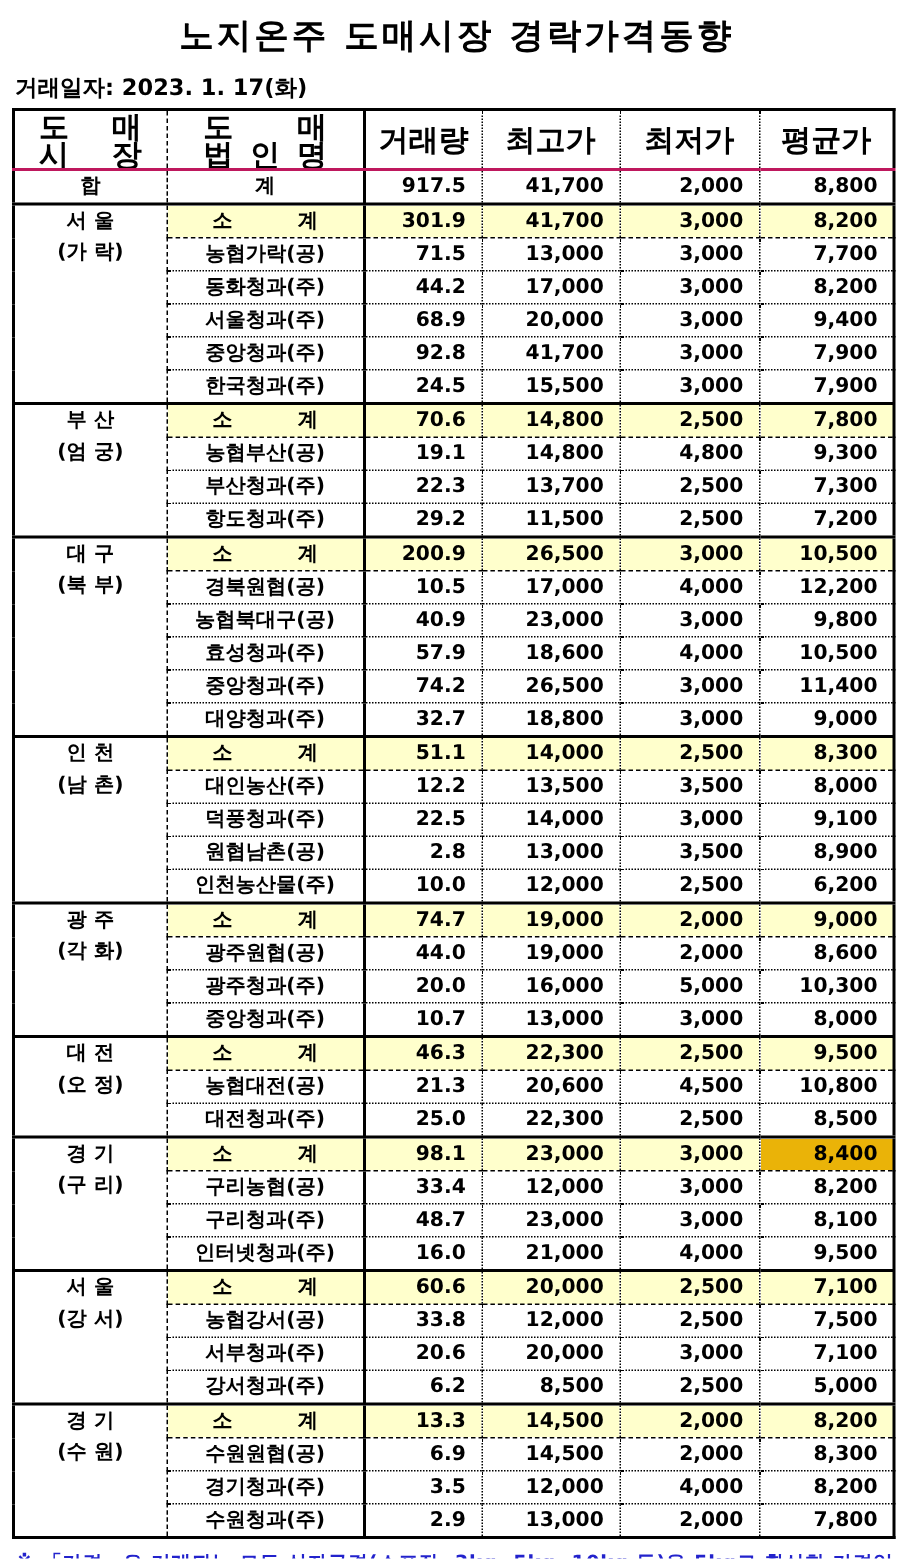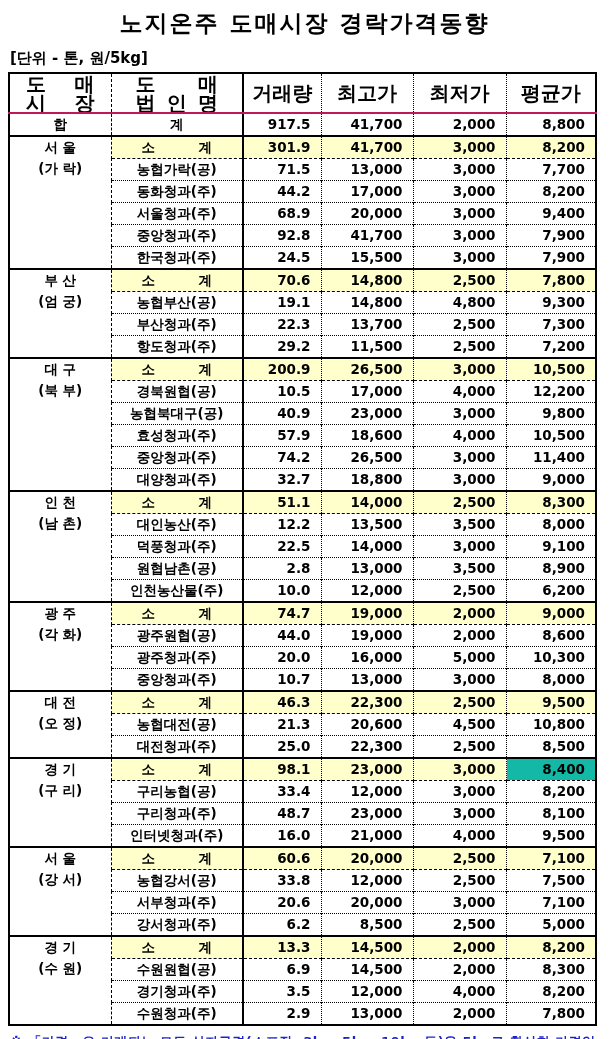--- a/index.html
+++ b/index.html
@@ -50,21 +50,21 @@
   .footnote{
     margin:7px 0 6px 10px;font-size:13px;letter-spacing:0.5px;
   }
 </style>
 </head>
 <body>
 
 <div class="page-title">노지온주 도매시장 경락가격동향</div>
 
 <div class="meta-row">
-  <span>[단위 - 톤, 원/5kg]</span>
+  <span>거래일자: 2023. 1. 17(화)</span>
 </div>
 
 <table class="price-table">
   <colgroup>
     <col style="width:102px">
       <col style="width:132px">
       <col style="width:78px">
     <col style="width:92px">
       <col style="width:93px">
       <col style="width:90px">
@@ -316,21 +316,21 @@
       </tr>
       <tr class="r-group">
         <td class="c-market v-dash" rowspan="4">
           <div>경 기</div>
           <div>(구 리)</div>
         </td>
         <td class="c-corp v-solid subtotal-bg justify-cell pad-sub" style="background: rgb(255, 255, 204);">소 계</td>
         <td class="c-num v-dot subtotal-bg" style="background: rgb(255, 255, 204);">98.1</td>
         <td class="c-num v-dot subtotal-bg" style="background: rgb(255, 255, 204);">23,000</td>
         <td class="c-num v-dot subtotal-bg" style="background: rgb(255, 255, 204);">3,000</td>
-        <td class="c-num subtotal-bg" style="background: #14b8a6;">8,400</td>
+        <td class="c-num subtotal-bg" style="background: #eab308;">8,400</td>
       </tr>
       <tr class="r-after-sub">
         <td class="c-corp v-solid">구리농협(공)</td>
         <td class="c-num v-dot">33.4</td>
         <td class="c-num v-dot">12,000</td>
         <td class="c-num v-dot">3,000</td>
         <td class="c-num">8,200</td>
       </tr>
       <tr class="r-normal">
         <td class="c-corp v-solid">구리청과(주)</td>

